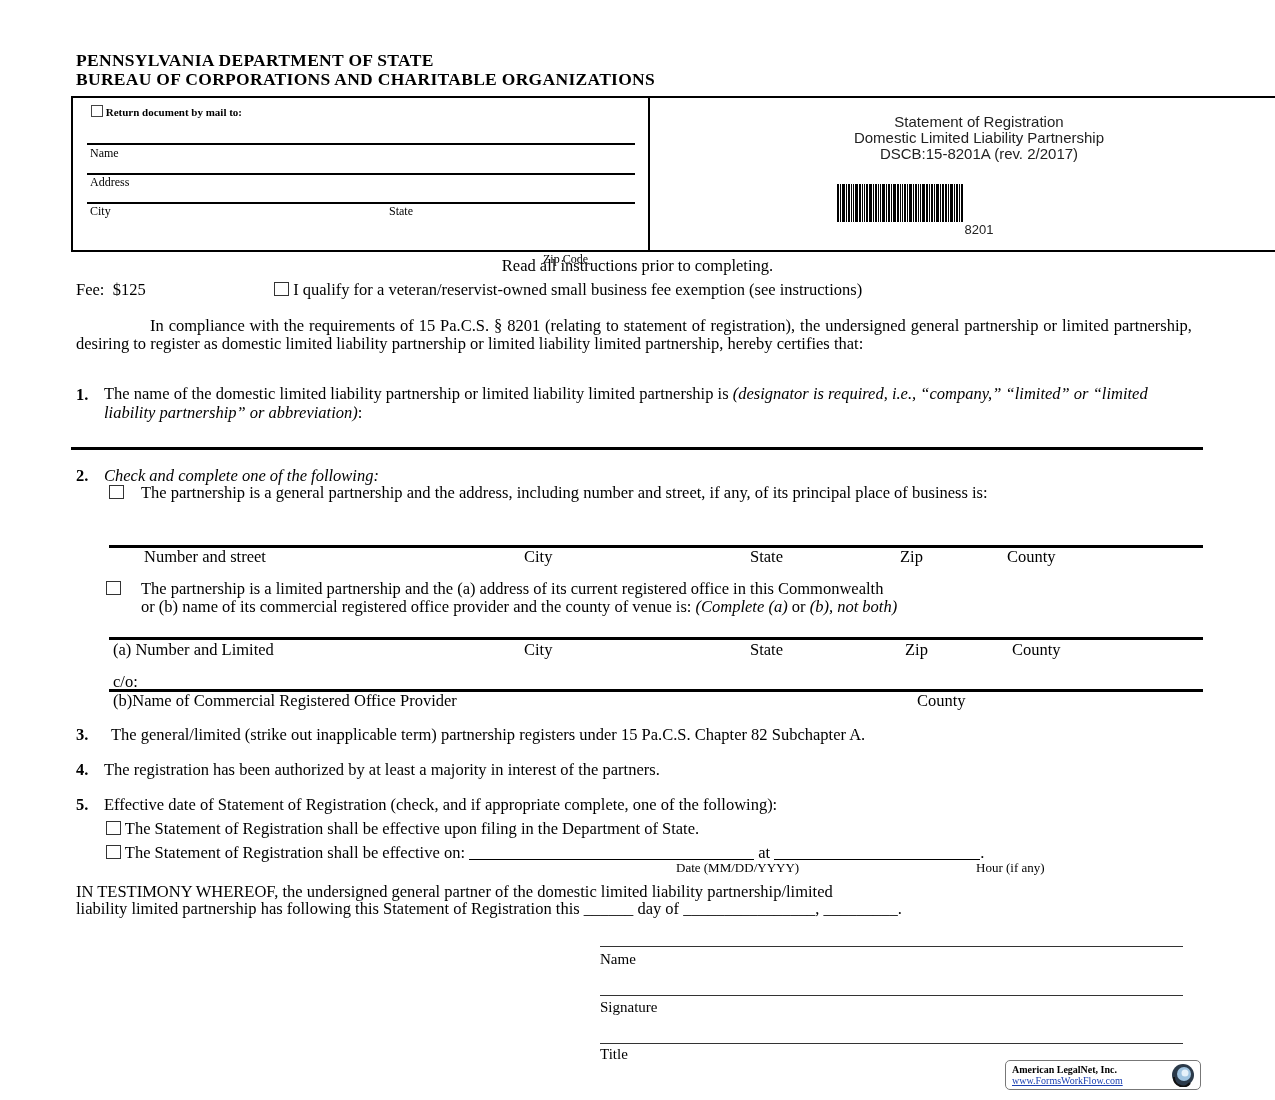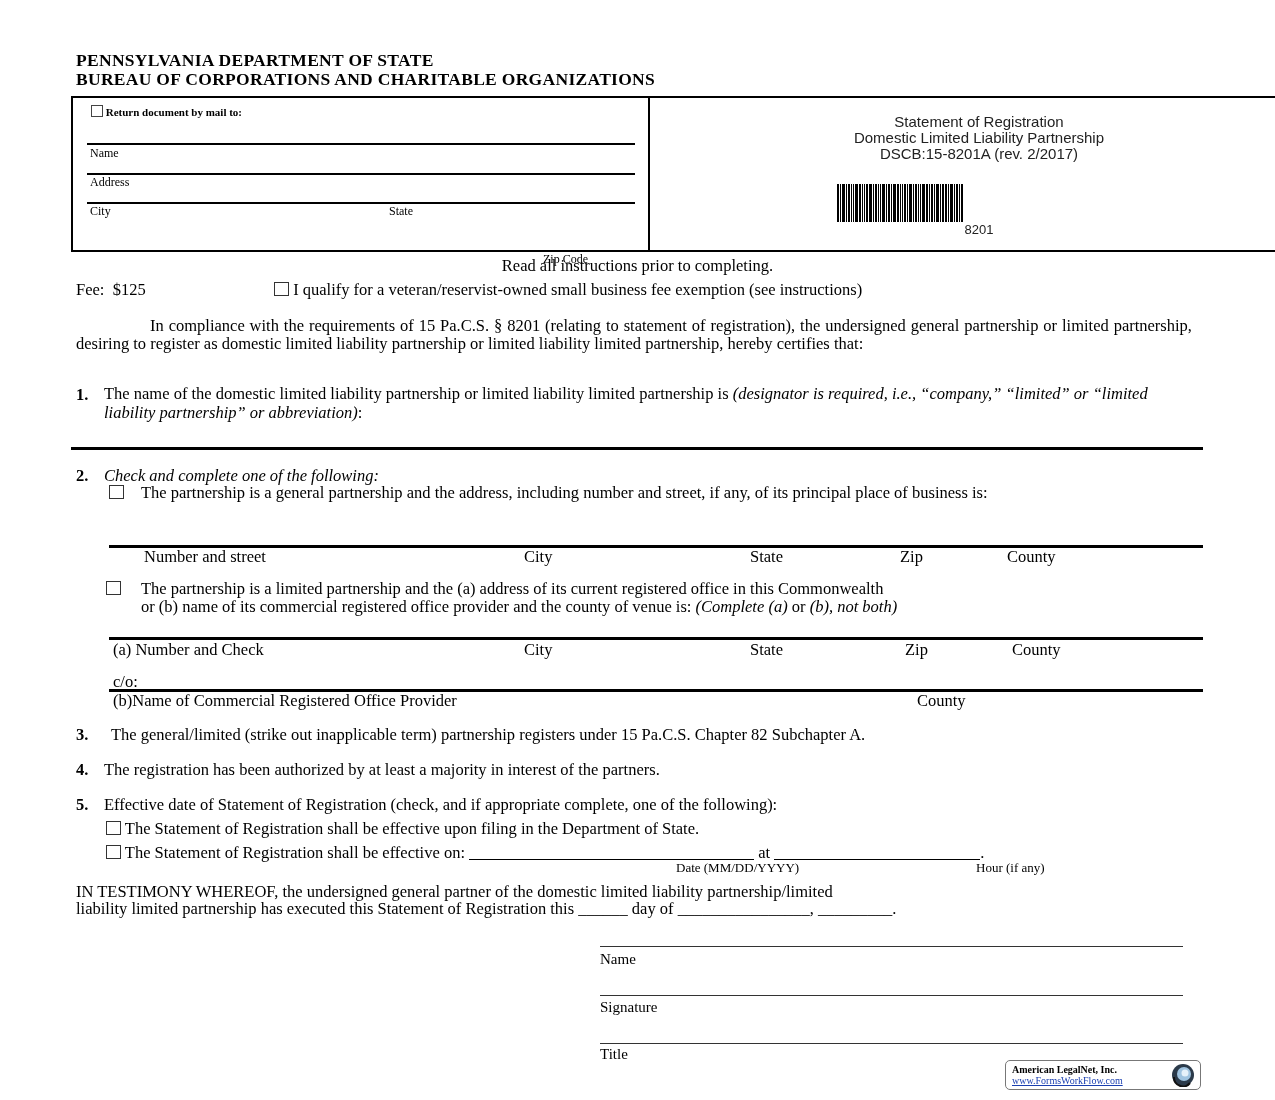--- a/index.html
+++ b/index.html
@@ -75,21 +75,21 @@
 <div class="abs t16" style="left:144px; top:547px;">Number and street</div>
 <div class="abs t16" style="left:524px; top:547px;">City</div>
 <div class="abs t16" style="left:750px; top:547px;">State</div>
 <div class="abs t16" style="left:900px; top:547px;">Zip</div>
 <div class="abs t16" style="left:1007px; top:547px;">County</div>
 
 <span class="abs cb cb-lg" style="left:106px; top:581px;"></span>
 <div class="abs t16" style="left:141px; top:579px; white-space:nowrap;">The partnership is a limited partnership and the (a) address of its current registered office in this Commonwealth</div>
 <div class="abs t16" style="left:141px; top:597px; white-space:nowrap;"><span>or (b) name of its commercial registered office provider and the county of venue is: </span><i class="it">(Complete (a)</i><span> or </span><i class="it">(b), not both)</i></div>
 <div class="line" style="left:109px; top:637px; width:1094px; height:2.5px;"></div>
-<div class="abs t16" style="left:113px; top:640px;">(a) Number and Check</div>
+<div class="abs t16" style="left:113px; top:640px;">(a) Number and Limited</div>
 <div class="abs t16" style="left:524px; top:640px;">City</div>
 <div class="abs t16" style="left:750px; top:640px;">State</div>
 <div class="abs t16" style="left:905px; top:640px;">Zip</div>
 <div class="abs t16" style="left:1012px; top:640px;">County</div>
 <div class="abs t16" style="left:113px; top:672px;">c/o:</div>
 <div class="line" style="left:109px; top:689px; width:1094px; height:2.5px;"></div>
 <div class="abs t16" style="left:113px; top:691px;">(b)Name of Commercial Registered Office Provider</div>
 <div class="abs t16" style="left:917px; top:691px;">County</div>
 
 <div class="abs t16 b" style="left:76px; top:725px;">3.</div>
@@ -108,21 +108,21 @@
   <span class="cb cb-lg"></span>
   <span>The Statement of Registration shall be effective on:</span>
   <span class="ul" style="width:285px;"></span>
   <span>at</span>
   <span class="ul" style="width:206px;"></span><span>.</span>
 </div>
 <div class="abs" style="left:676px; top:860px; font-size:13px;">Date (MM/DD/YYYY)</div>
 <div class="abs" style="left:976px; top:860px; font-size:13px;">Hour (if any)</div>
 
 <div class="abs t16" style="left:76px; top:882px; white-space:nowrap;">IN TESTIMONY WHEREOF, the undersigned general partner of the domestic limited liability partnership/limited</div>
-<div class="abs t16" style="left:76px; top:899px; white-space:nowrap;">liability limited partnership has executed this Statement of Registration this ______ day of ________________, _________.</div>
+<div class="abs t16" style="left:76px; top:899px; white-space:nowrap;">liability limited partnership has following this Statement of Registration this ______ day of ________________, _________.</div>
 
 <div class="sigline" style="left:600px; top:946px; width:583px;"></div>
 <div class="abs" style="left:600px; top:951px; font-size:15px;">Name</div>
 <div class="sigline" style="left:600px; top:995px; width:583px;"></div>
 <div class="abs" style="left:600px; top:999px; font-size:15px;">Signature</div>
 <div class="sigline" style="left:600px; top:1043px; width:583px;"></div>
 <div class="abs" style="left:600px; top:1046px; font-size:15px;">Title</div>
 
 <div class="logo" style="left:1005px; top:1060px; width:194px; height:28px;">
   <div class="abs b" style="left:6px; top:3px; font-size:10px;">American LegalNet, Inc.</div>

